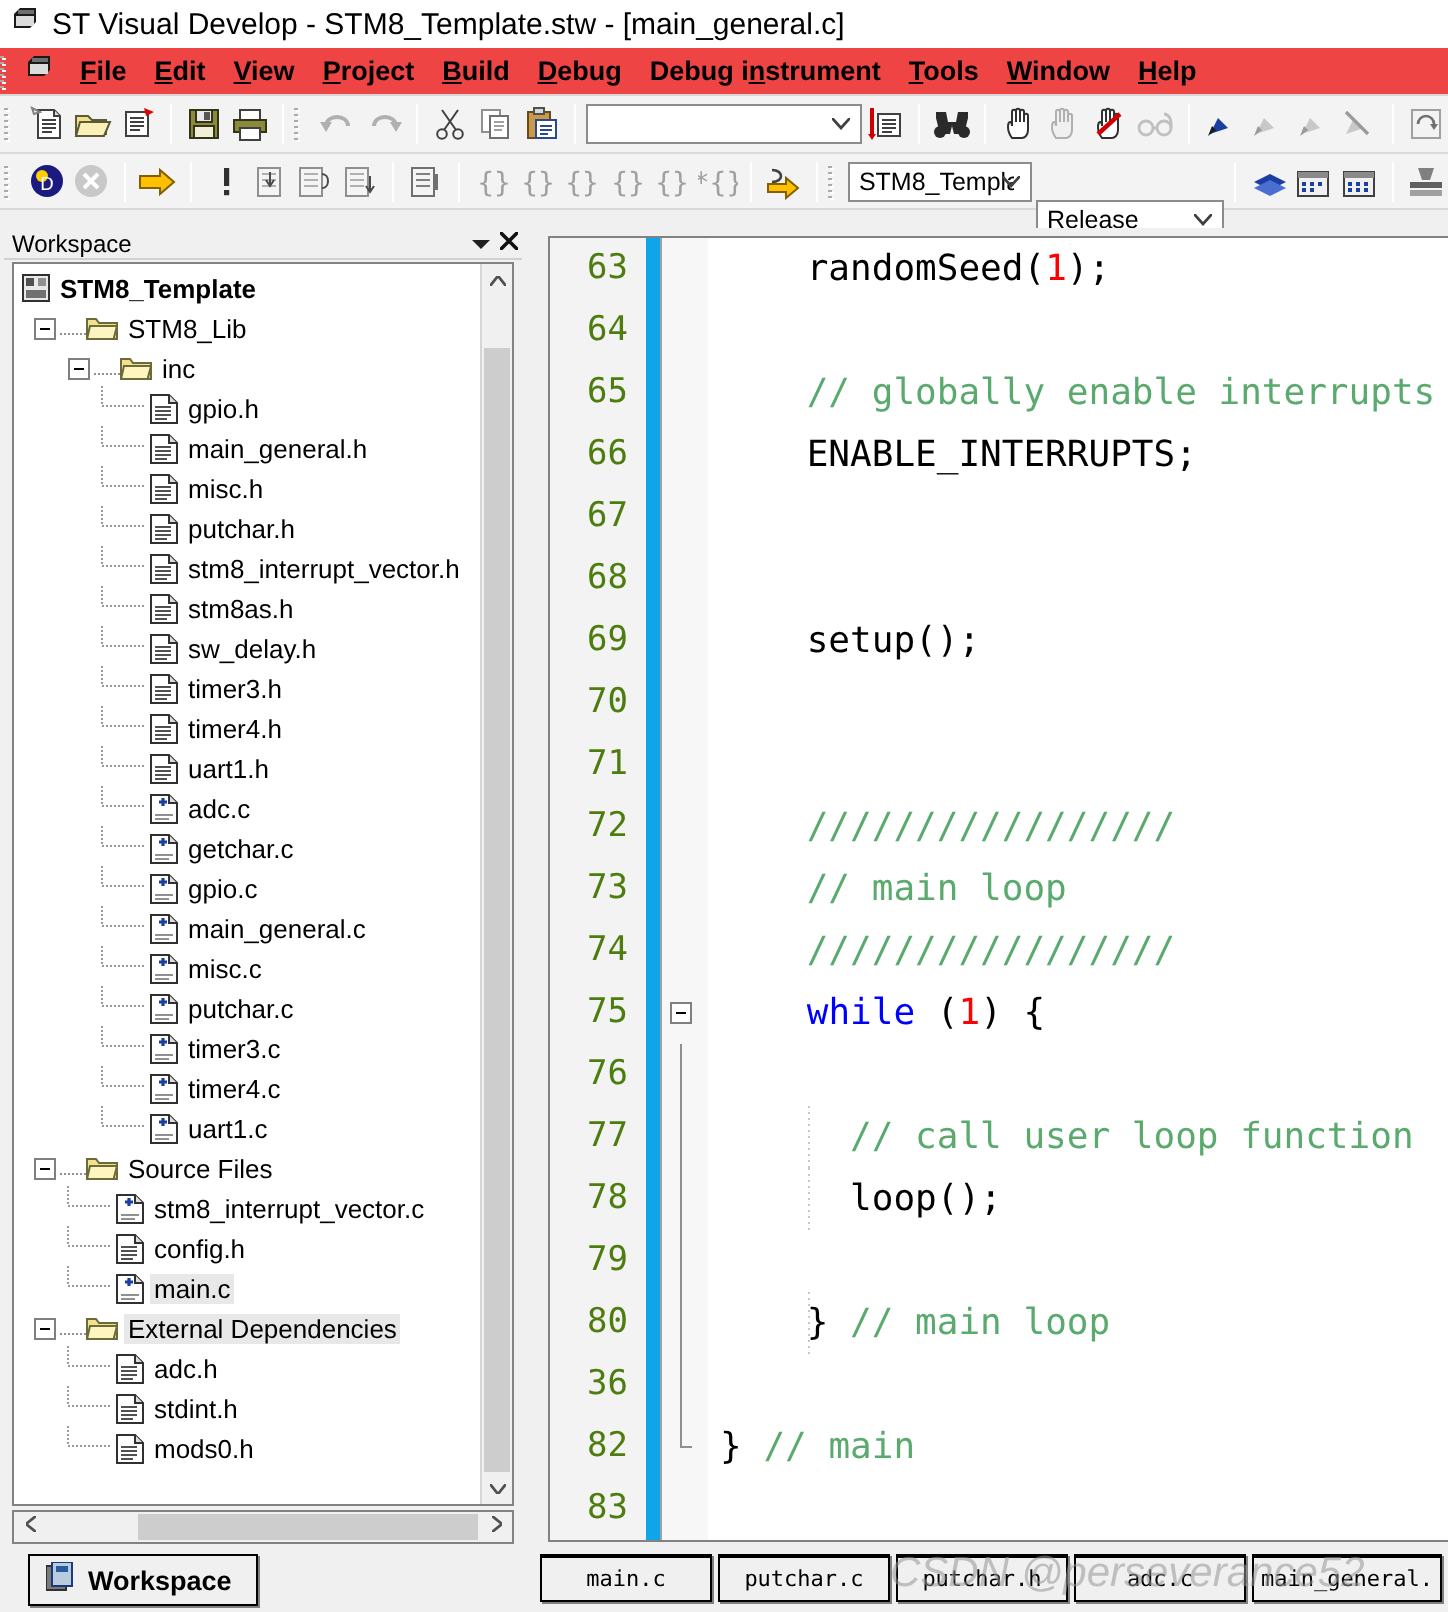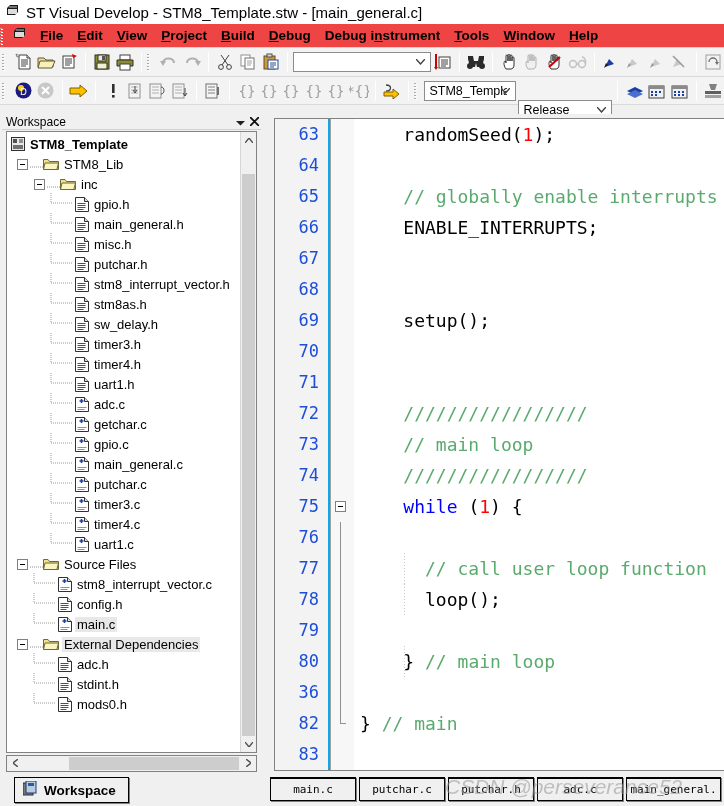--- a/index.html
+++ b/index.html
@@ -123,24 +123,24 @@
     position: absolute; left: 270px; top: 114px; right: 0px; height: 659px;
     background: #f0f0f0;
   }
   .edInner {
     position:absolute; left: 4px; top: 4px; right: 0px; bottom: 2px;
     border: 1px solid #828282; border-right: none; background: #fff; overflow:hidden;
   }
   .codeScroll { position:absolute; inset:0; overflow:hidden; }
   .codeRow { display: flex; height: 31px; align-items: center; }
   .gutter {
-    width: 55px; flex: none; background: #f3f3f3; color: #1d4ed8;
+    width: 55px; flex: none; background: #f3f3f3; color: #4d7c0f;
     font-family: "DejaVu Sans Mono", monospace; font-size: 17px;
     text-align: right; padding-right: 9px; line-height: 31px;
-    border-right: 2px solid #0ea5e9;
+    border-right: 7px solid #0ea5e9;
   }
   .foldcol {
     width: 24px; flex: none; background: #f7f7f7; position: relative;
     height: 31px; border-left: 1px solid #a0a0a0;
   }
   .foldbox {
     position:absolute; left: 4px; top: 10px;
     width: 11px; height: 11px; border: 1px solid #808080; background: #fff;
   }
   .foldbox::before { content:""; position:absolute; left:2px; right:2px; top:4px; height:1px; background:#000;}
@@ -865,20 +865,37 @@
             <span class="icn">
               <svg width="14" height="15" viewBox="0 0 14 15">
                 <path d="M0.5 0.5 H9.5 L13.5 4.5 V14.5 H0.5 Z" fill="#ffffff" stroke="#303030"></path>
                 <path d="M9.5 0.5 V4.5 H13.5" fill="#dcdcdc" stroke="#303030"></path>
                 <g stroke="#909090">
                   <path d="M2.5 10.5h9M2.5 12.5h7"></path>
                 </g>
                 <path d="M4.5 4 h4 M6.5 2 v4" stroke="#1a3fa0" stroke-width="1.6"></path>
               </svg>
             </span>
+            <span class="tlabel">misc.c</span>
+          </div>
+          <div class="trow">
+            <span class="tindent" style="width: 44px;"></span>
+            <span class="dots" style="margin-left: -2px;"><svg width="26" height="20" viewBox="0 0 26 20">
+                <path d="M2 0 V10 H24" stroke="#9a9a9a" stroke-dasharray="1 1" fill="none"></path>
+              </svg></span>
+            <span class="icn">
+              <svg width="14" height="15" viewBox="0 0 14 15">
+                <path d="M0.5 0.5 H9.5 L13.5 4.5 V14.5 H0.5 Z" fill="#ffffff" stroke="#303030"></path>
+                <path d="M9.5 0.5 V4.5 H13.5" fill="#dcdcdc" stroke="#303030"></path>
+                <g stroke="#909090">
+                  <path d="M2.5 10.5h9M2.5 12.5h7"></path>
+                </g>
+                <path d="M4.5 4 h4 M6.5 2 v4" stroke="#1a3fa0" stroke-width="1.6"></path>
+              </svg>
+            </span>
             <span class="tlabel">putchar.c</span>
           </div>
           <div class="trow">
             <span class="tindent" style="width: 44px;"></span>
             <span class="dots" style="margin-left: -2px;"><svg width="26" height="20" viewBox="0 0 26 20">
                 <path d="M2 0 V10 H24" stroke="#9a9a9a" stroke-dasharray="1 1" fill="none"></path>
               </svg></span>
             <span class="icn">
               <svg width="14" height="15" viewBox="0 0 14 15">
                 <path d="M0.5 0.5 H9.5 L13.5 4.5 V14.5 H0.5 Z" fill="#ffffff" stroke="#303030"></path>

